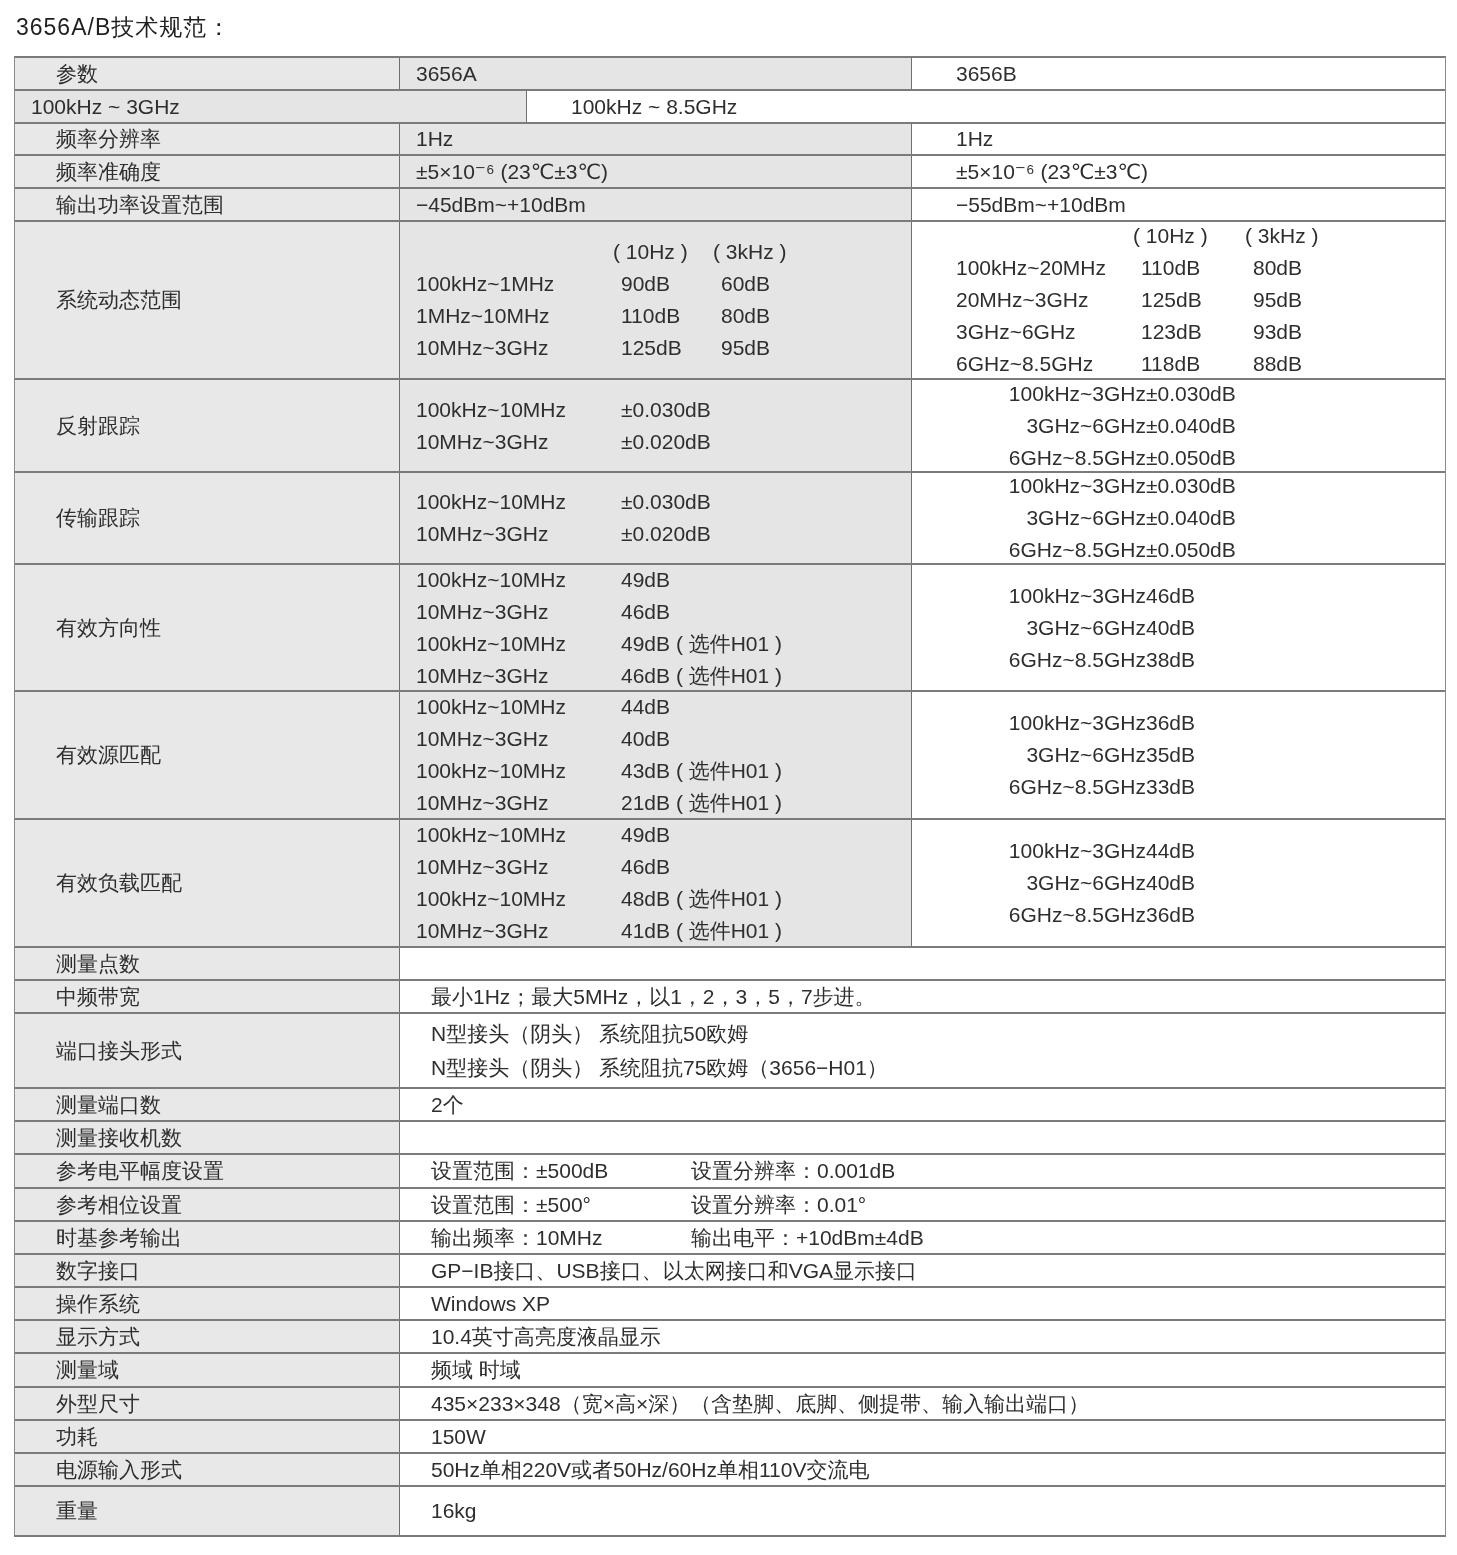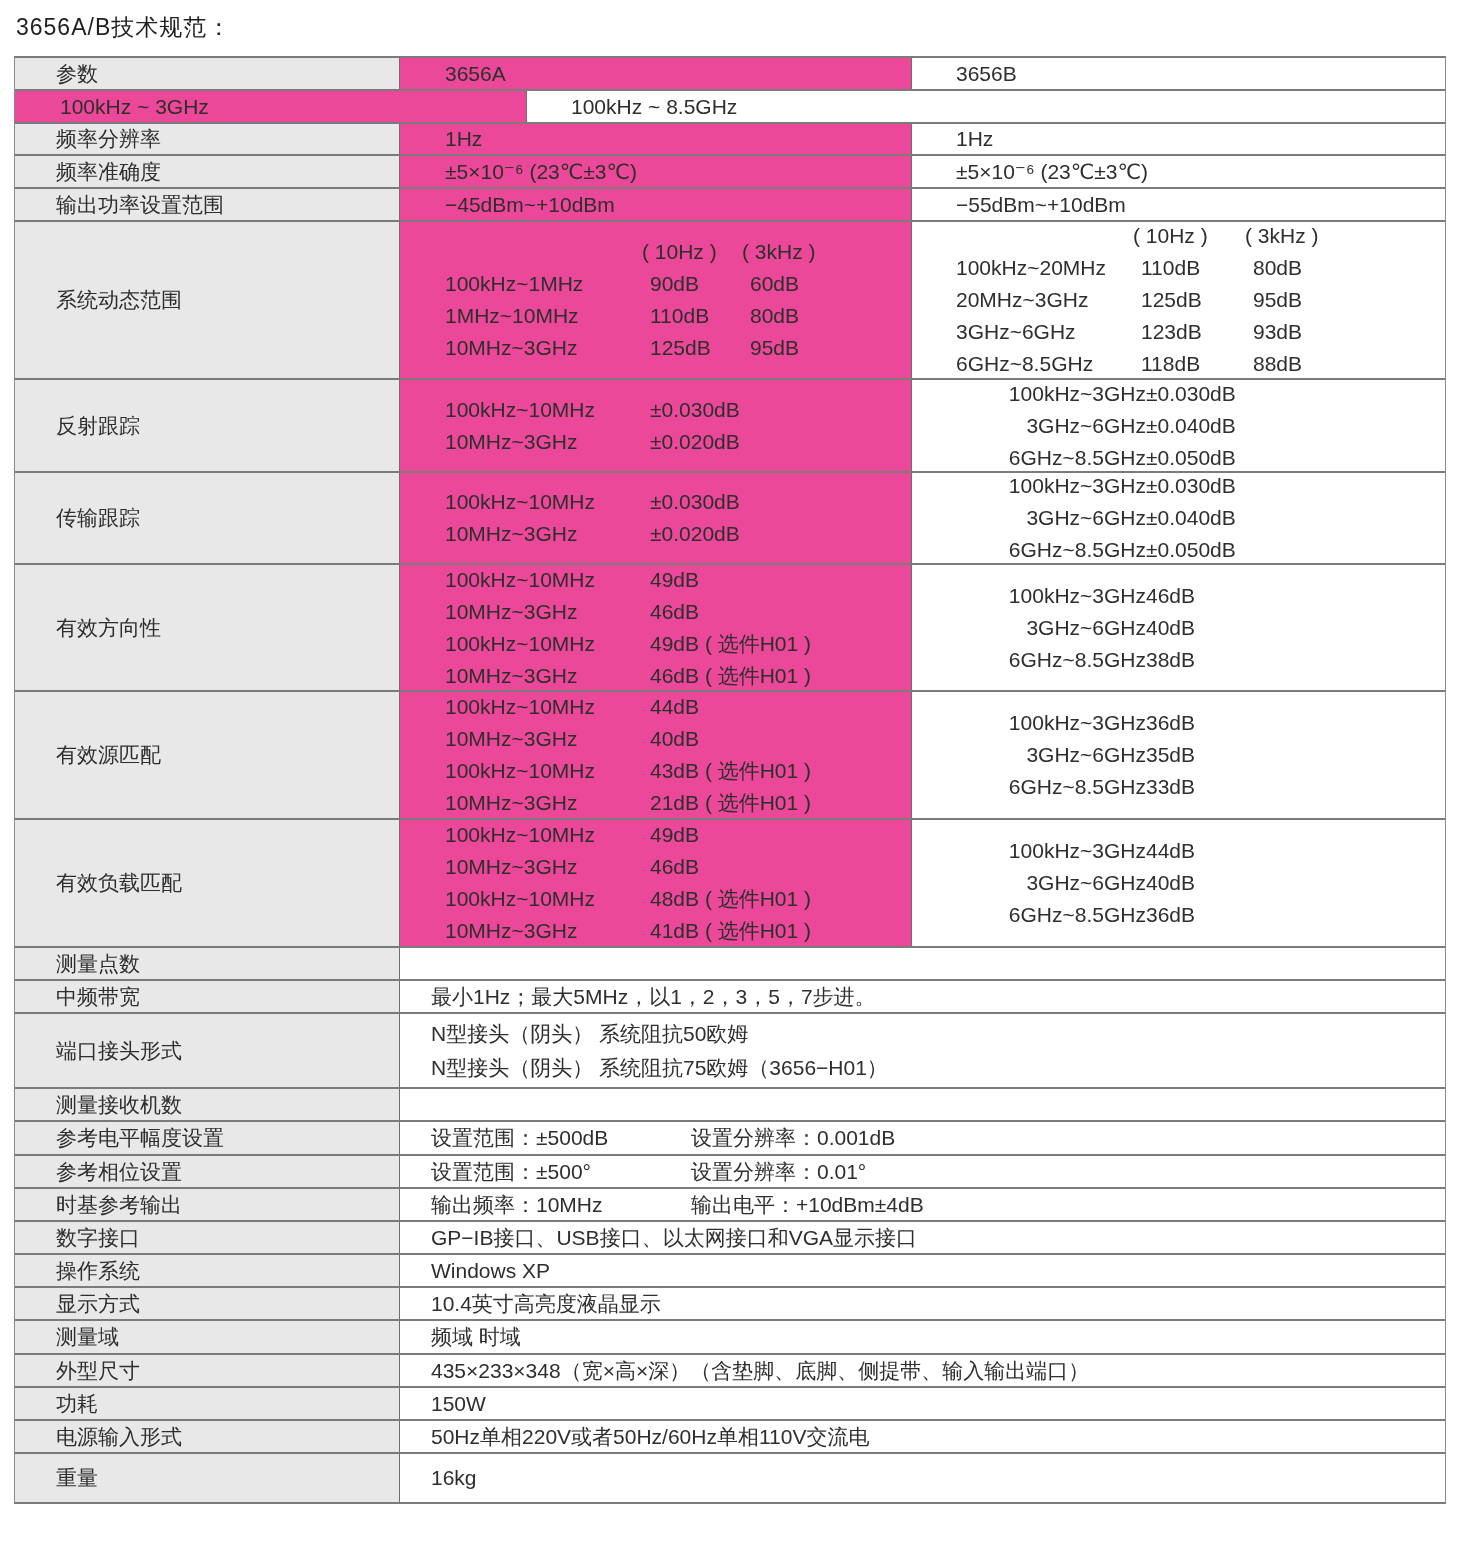--- a/index.html
+++ b/index.html
@@ -34,23 +34,23 @@
     justify-content:center;align-items:flex-start;
   }
   .label-cell{
     width:385px;flex:none;
     background:#e8e8e8;
     padding-left:41px;
     border-right:1px solid #6f6f6f;
   }
   .val-a{
     width:512px;flex:none;
-    padding-left:45px;
+    padding-left:16px;
     border-right:1px solid #6f6f6f;
-    background:#ec4899;
+    background:#e5e5e5;
   }
   .val-b{flex:1;padding-left:44px;background:#ffffff;}
   .val-full{flex:1;padding-left:31px;background:#ffffff;}
   .line{line-height:34px;white-space:nowrap;}
   .seg-row{white-space:nowrap;}
   .seg{display:inline-block;}
   .seg-first{width:260px;}
   .subgrid{display:grid;line-height:32px;white-space:nowrap;}
   .g-a.cols3{grid-template-columns:205px 100px auto;}
   .g-b.cols3{grid-template-columns:185px 112px auto;}
@@ -300,20 +300,28 @@
         <div class="cell label-cell">
           <div>端口接头形式</div>
         </div>
         <div class="cell val-full">
           <div class="line">N型接头（阴头） 系统阻抗50欧姆</div>
           <div class="line">N型接头（阴头） 系统阻抗75欧姆（3656−H01）</div>
         </div>
       </div>
       <div class="row" style="height: 31px;">
         <div class="cell label-cell">
+          <div>测量端口数</div>
+        </div>
+        <div class="cell val-full">
+          <div class="line">2个</div>
+        </div>
+      </div>
+      <div class="row" style="height: 31px;">
+        <div class="cell label-cell">
           <div>测量接收机数</div>
         </div>
       </div>
       <div class="row" style="height: 32px;">
         <div class="cell label-cell">
           <div>参考电平幅度设置</div>
         </div>
         <div class="cell val-full">
           <div class="seg-row"><div class="seg seg-first">设置范围：±500dB</div><div class="seg">设置分辨率：0.001dB</div></div>
         </div>

